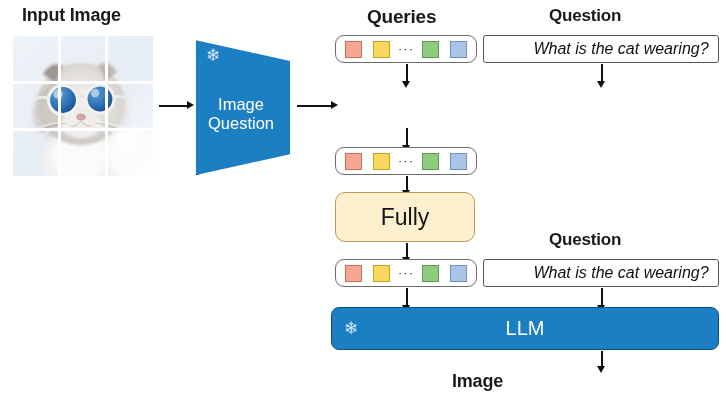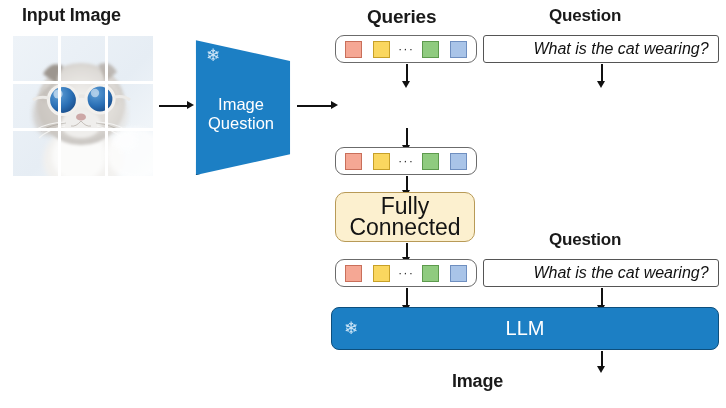--- a/index.html
+++ b/index.html
@@ -255,21 +255,20 @@
   </div>
 
   <div class="arrow arr-down" style="left:406px;top:176px;">
     <div class="shaft" style="height:16px;"></div>
     <div class="head" style="top:14px;"></div>
   </div>
 
   <div class="cream" style="position:absolute;left:335px;top:192px;width:140px;height:50px;box-sizing:border-box;
               flex-direction:column;font-size:23px;line-height:21px;">
     <div>Fully</div>
-    <div>Connected</div>
   </div>
 
   <div class="arrow arr-down" style="left:406px;top:243px;">
     <div class="shaft" style="height:16px;"></div>
     <div class="head" style="top:14px;"></div>
   </div>
 
   <div class="rbox tokenbox" style="left:335px;top:259px;width:142px;height:28px;">
     <div class="tok" style="background:#f5a794;border:1.3px solid #c96f5a;"></div>
     <div class="tok" style="background:#fad75f;border:1.3px solid #c7a028;"></div>

